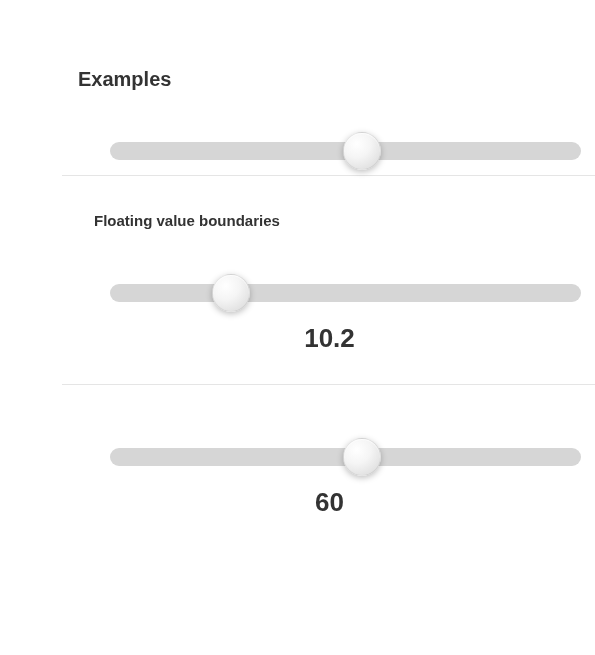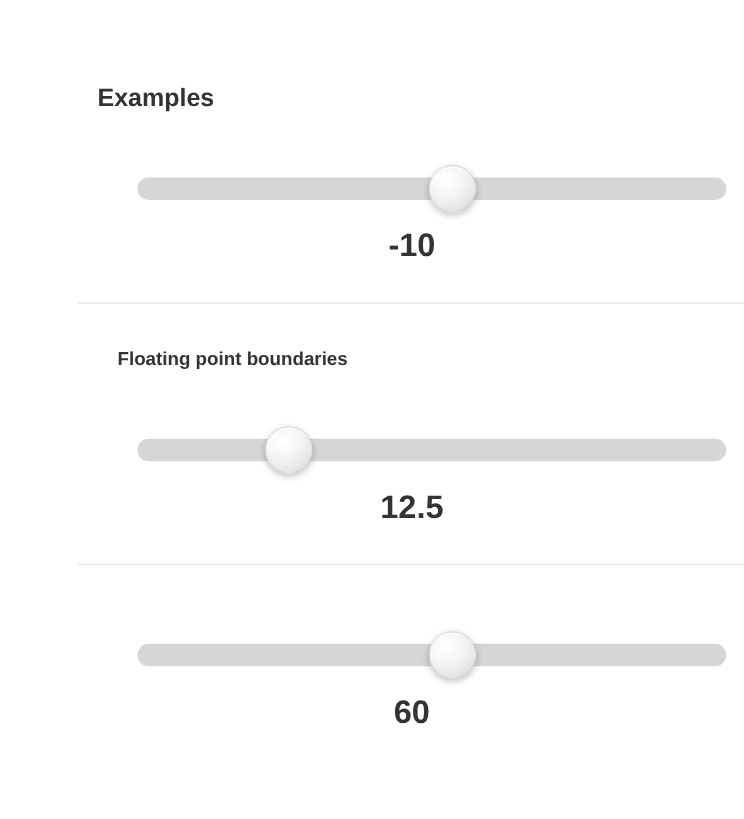--- a/index.html
+++ b/index.html
@@ -86,34 +86,33 @@
 
 <h1 class="page-title">Examples</h1>
 
 <div class="example-block">
   <div class="slider-container">
     <div class="slider-track">
       <div class="slider-fill" style="width: 50%;"></div>
     </div>
     <div class="slider-handle" style="left: 50%;"></div>
   </div>
-  <div class="slider-value">-10</div>
 </div>
 
 <hr class="divider">
 
 <div class="example-block">
-  <div class="example-label">Floating point boundaries</div>
+  <div class="example-label">Floating value boundaries</div>
   <div class="slider-container">
     <div class="slider-track">
       <div class="slider-fill" style="width: 24%;"></div>
     </div>
     <div class="slider-handle" style="left: 24%;"></div>
   </div>
-  <div class="slider-value">12.5</div>
+  <div class="slider-value">10.2</div>
 </div>
 
 <hr class="divider">
 
 <div class="example-block">
   <div class="slider-container">
     <div class="slider-track">
       <div class="slider-fill" style="width: 50%;"></div>
     </div>
     <div class="slider-handle" style="left: 50%;"></div>

